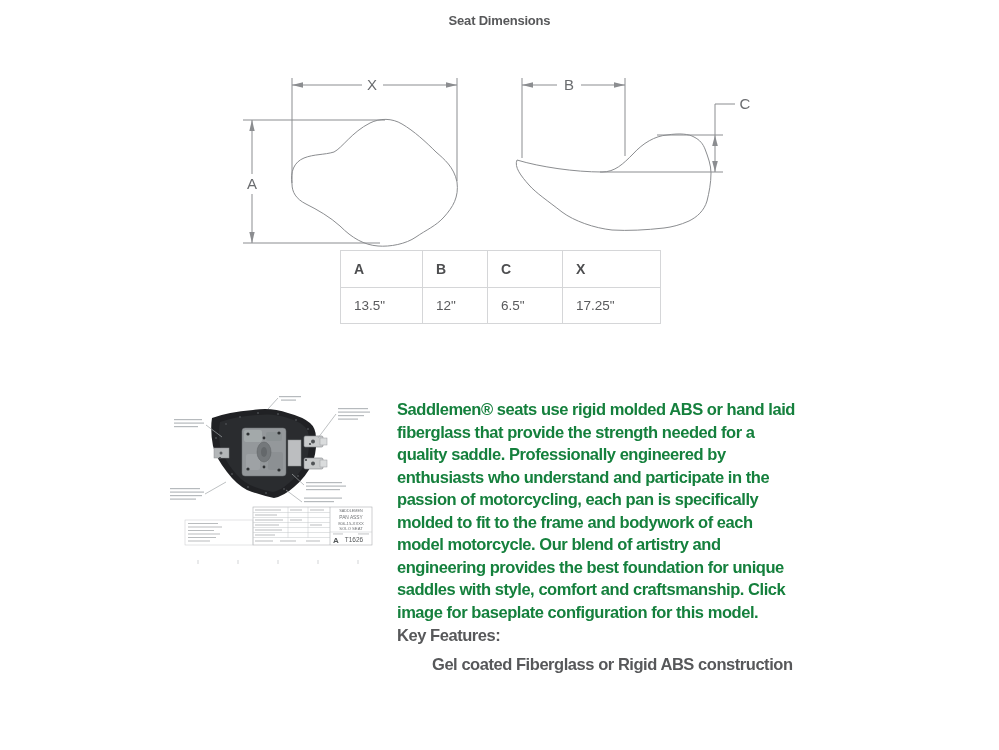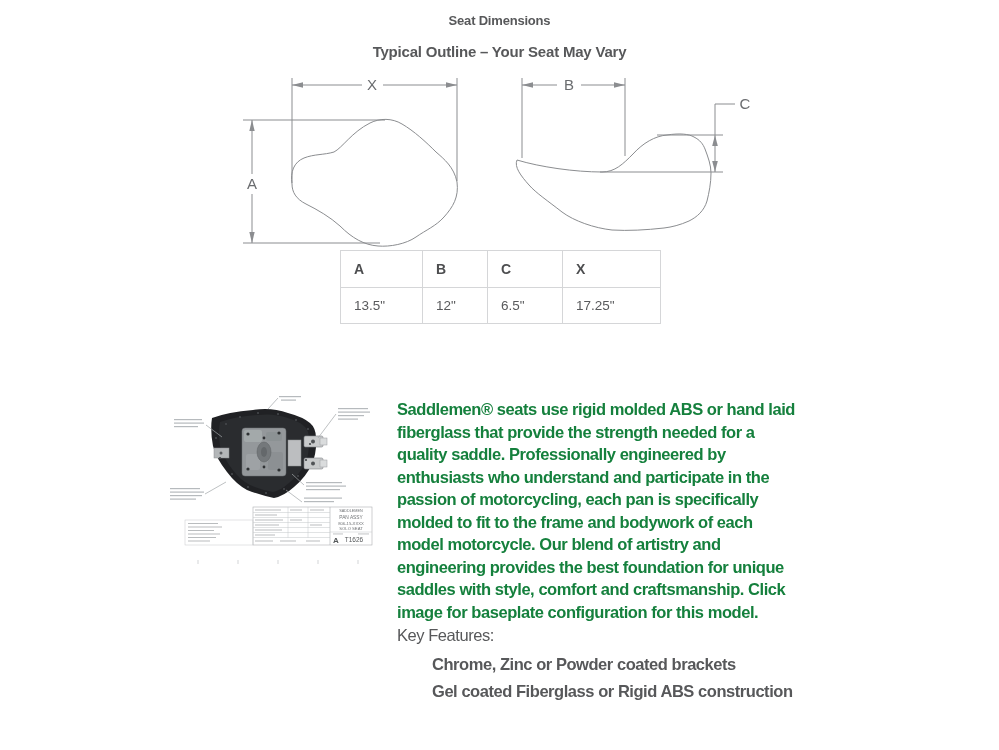--- a/index.html
+++ b/index.html
@@ -12,31 +12,30 @@
   .dim-svg{position:absolute;left:230px;top:70px;}
   .dim-label{font-size:15px;fill:#6a6c6f;font-family:"Liberation Sans",sans-serif;}
   .dims-table{position:absolute;left:340px;top:250px;border-collapse:collapse;table-layout:fixed;}
   .dims-table td{border:1px solid #d5d6d8;padding:0 0 0 13px;vertical-align:middle;}
   .dims-table .hrow td{height:36px;font-size:14px;font-weight:bold;color:#4d4e50;letter-spacing:-0.2px;}
   .dims-table .vrow td{height:35px;font-size:13.5px;font-weight:400;color:#595a5c;}
   .figure{position:absolute;left:168px;top:392px;width:210px;height:185px;cursor:pointer;}
   .desc{position:absolute;left:397px;top:398px;width:404px;
       font-size:16.5px;font-weight:bold;letter-spacing:-0.45px;line-height:22.5px;color:#15803d;}
   .kf-head{position:absolute;left:397px;top:626px;
-      font-size:16.5px;font-weight:normal;letter-spacing:-0.45px;color:#57585a;}
+      font-size:16.5px;font-weight:bold;letter-spacing:-0.45px;color:#57585a;}
   .kf-list{position:absolute;left:432px;top:653px;color:#57585a;}
   .kf-item{font-size:16.5px;font-weight:bold;letter-spacing:-0.45px;line-height:22.5px;margin-bottom:4.5px;}
 </style>
 </head>
 <body>
 
 <div class="page">
 
   <div class="page-title">Seat Dimensions</div>
-  <div class="page-subtitle">Typical Outline – Your Seat May Vary</div>
 
   <svg class="dim-svg" width="540" height="190" viewBox="0 0 540 190">
     <g stroke="#8b8d90" stroke-width="1" fill="none">
 
       <line x1="62" y1="8" x2="62" y2="113"></line>
       <line x1="227" y1="8" x2="227" y2="111"></line>
 
       <line x1="62" y1="15" x2="132" y2="15"></line>
       <line x1="153" y1="15" x2="227" y2="15"></line>
       <polygon points="62,15 73,12.3 73,17.7" fill="#8b8d90" stroke="none"></polygon>
@@ -275,17 +274,16 @@
           <line x1="150" y1="168" x2="150" y2="172"></line>
         <line x1="190" y1="168" x2="190" y2="172"></line>
       </g>
     </svg>
   </div>
 
   <div class="desc">Saddlemen® seats use rigid molded ABS or hand laid fiberglass that provide the strength needed for a quality saddle. Professionally engineered by enthusiasts who understand and participate in the passion of motorcycling, each pan is specifically molded to fit to the frame and bodywork of each model motorcycle. Our blend of artistry and engineering provides the best foundation for unique saddles with style, comfort and craftsmanship. Click image for baseplate configuration for this model.</div>
 
   <div class="kf-head">Key Features:</div>
   <div class="kf-list">
-    <div class="kf-item">Chrome, Zinc or Powder coated brackets</div>
     <div class="kf-item">Gel coated Fiberglass or Rigid ABS construction</div>
   </div>
 
 </div>
 
 </body></html>

